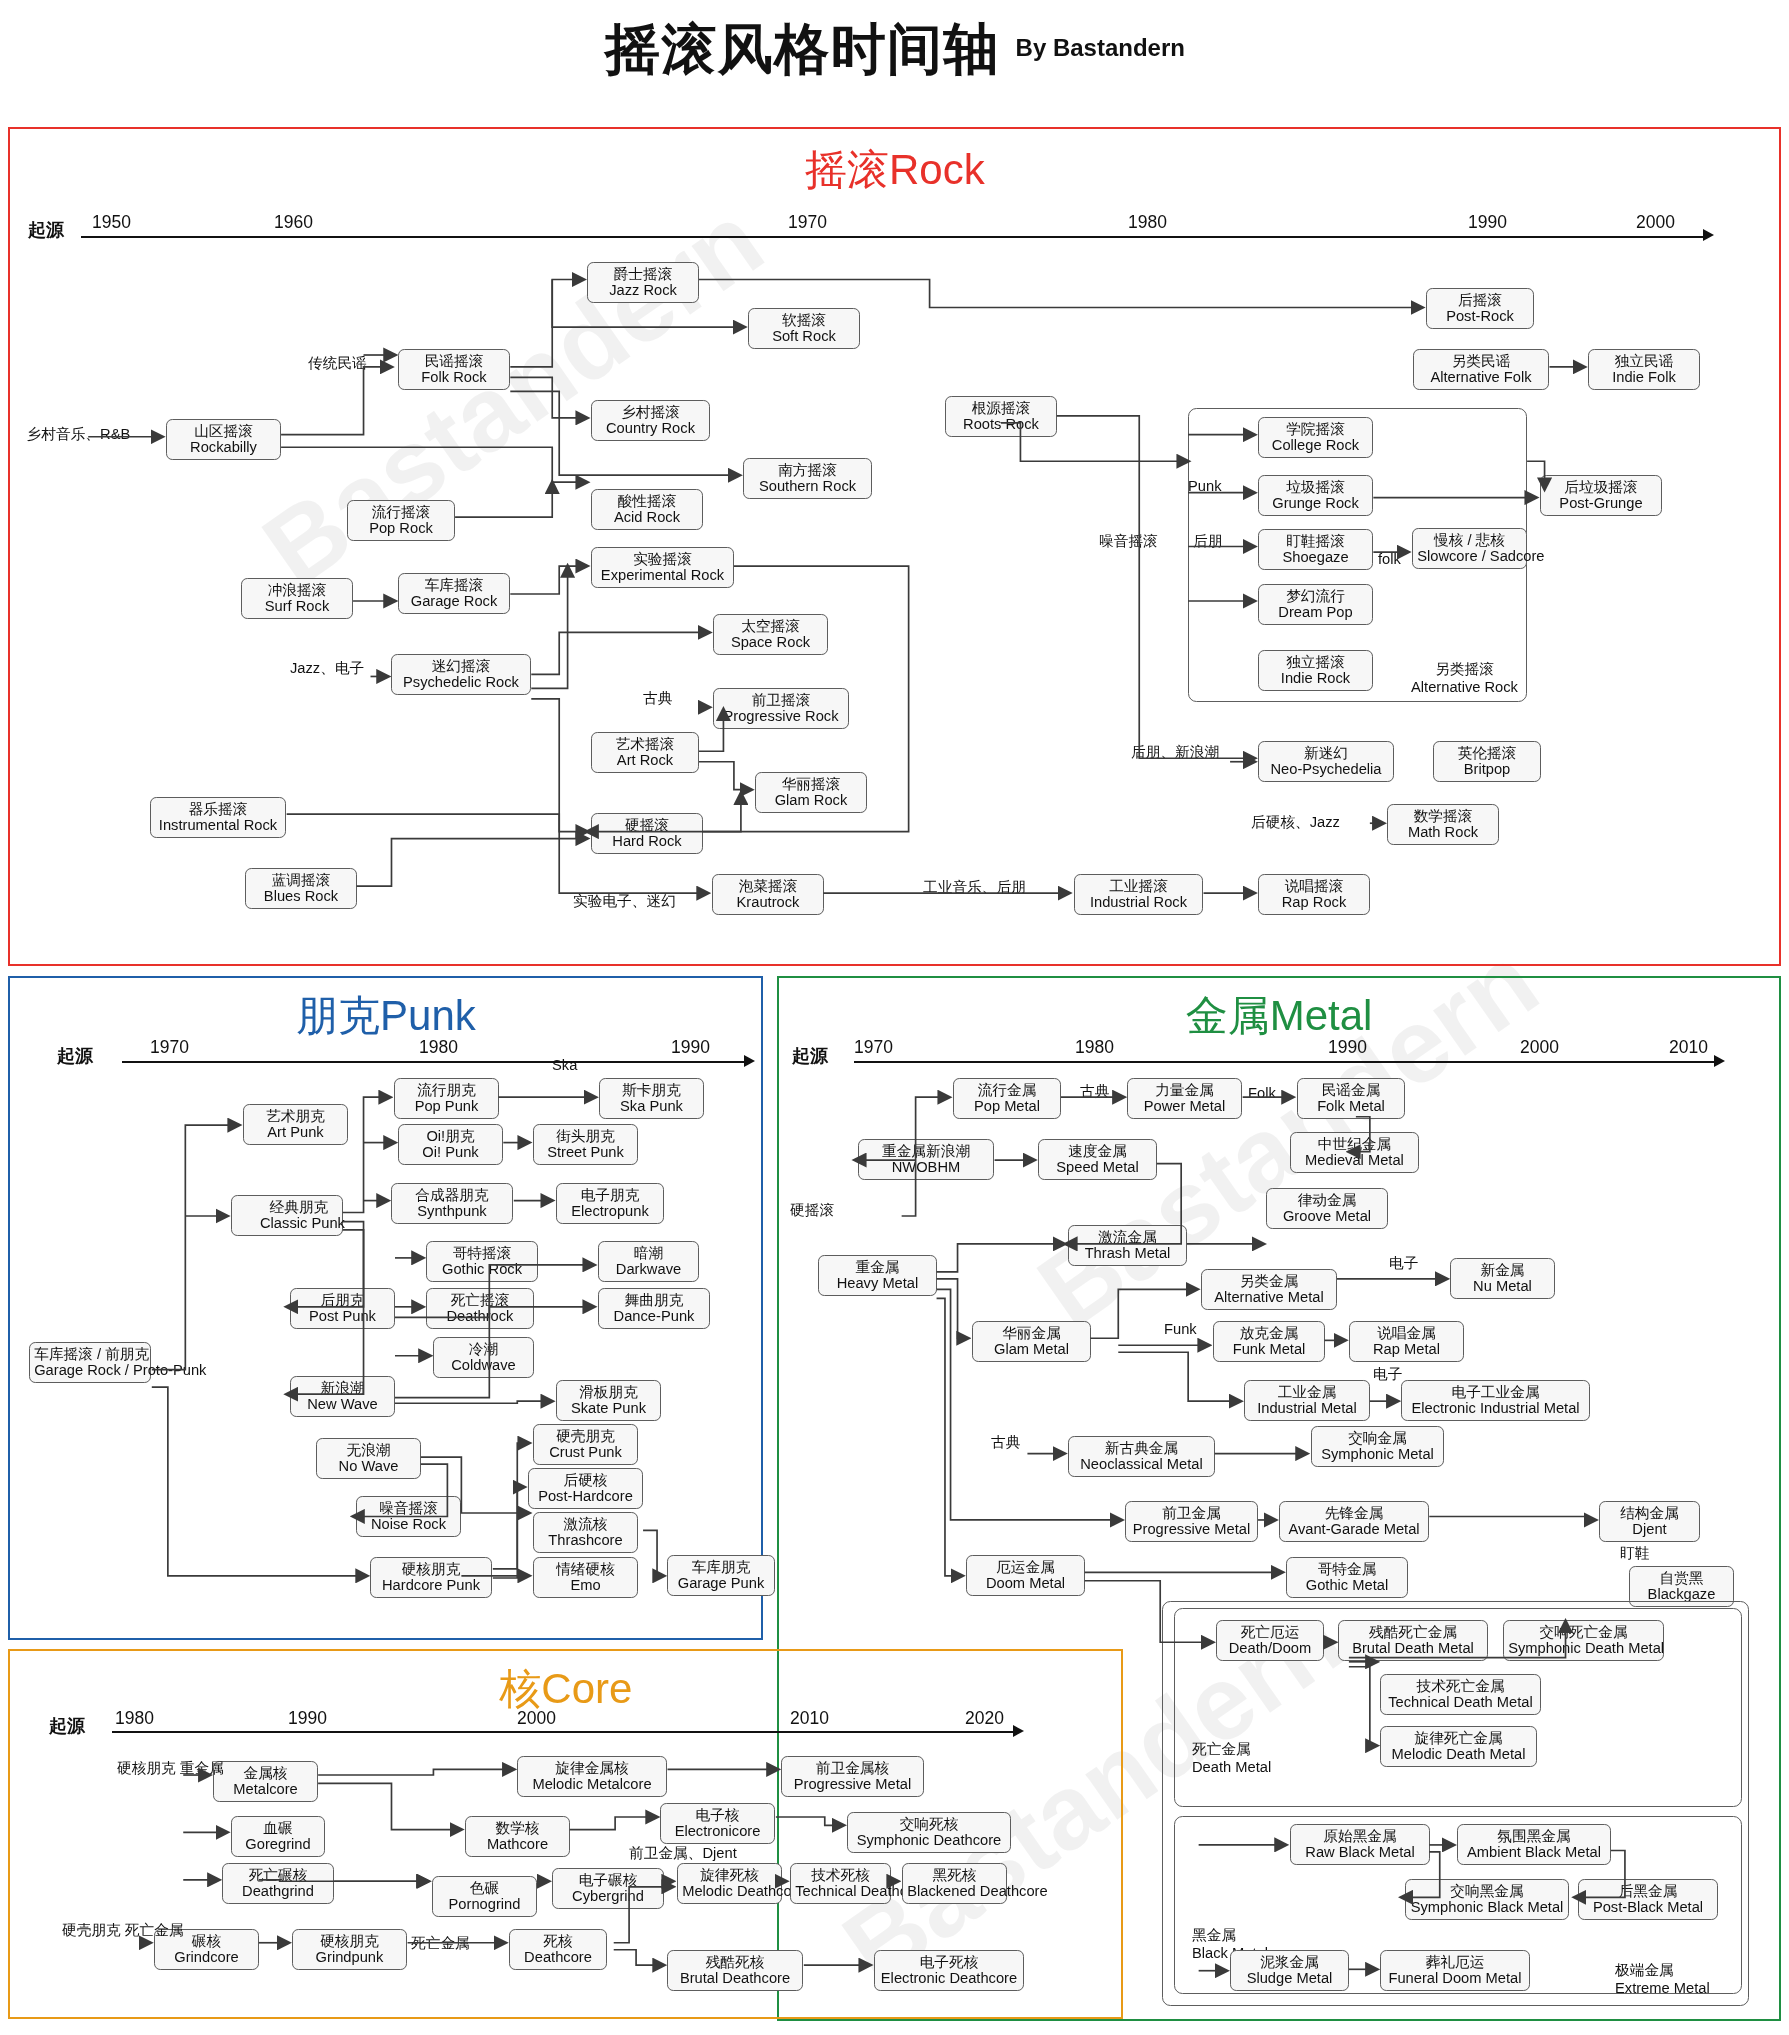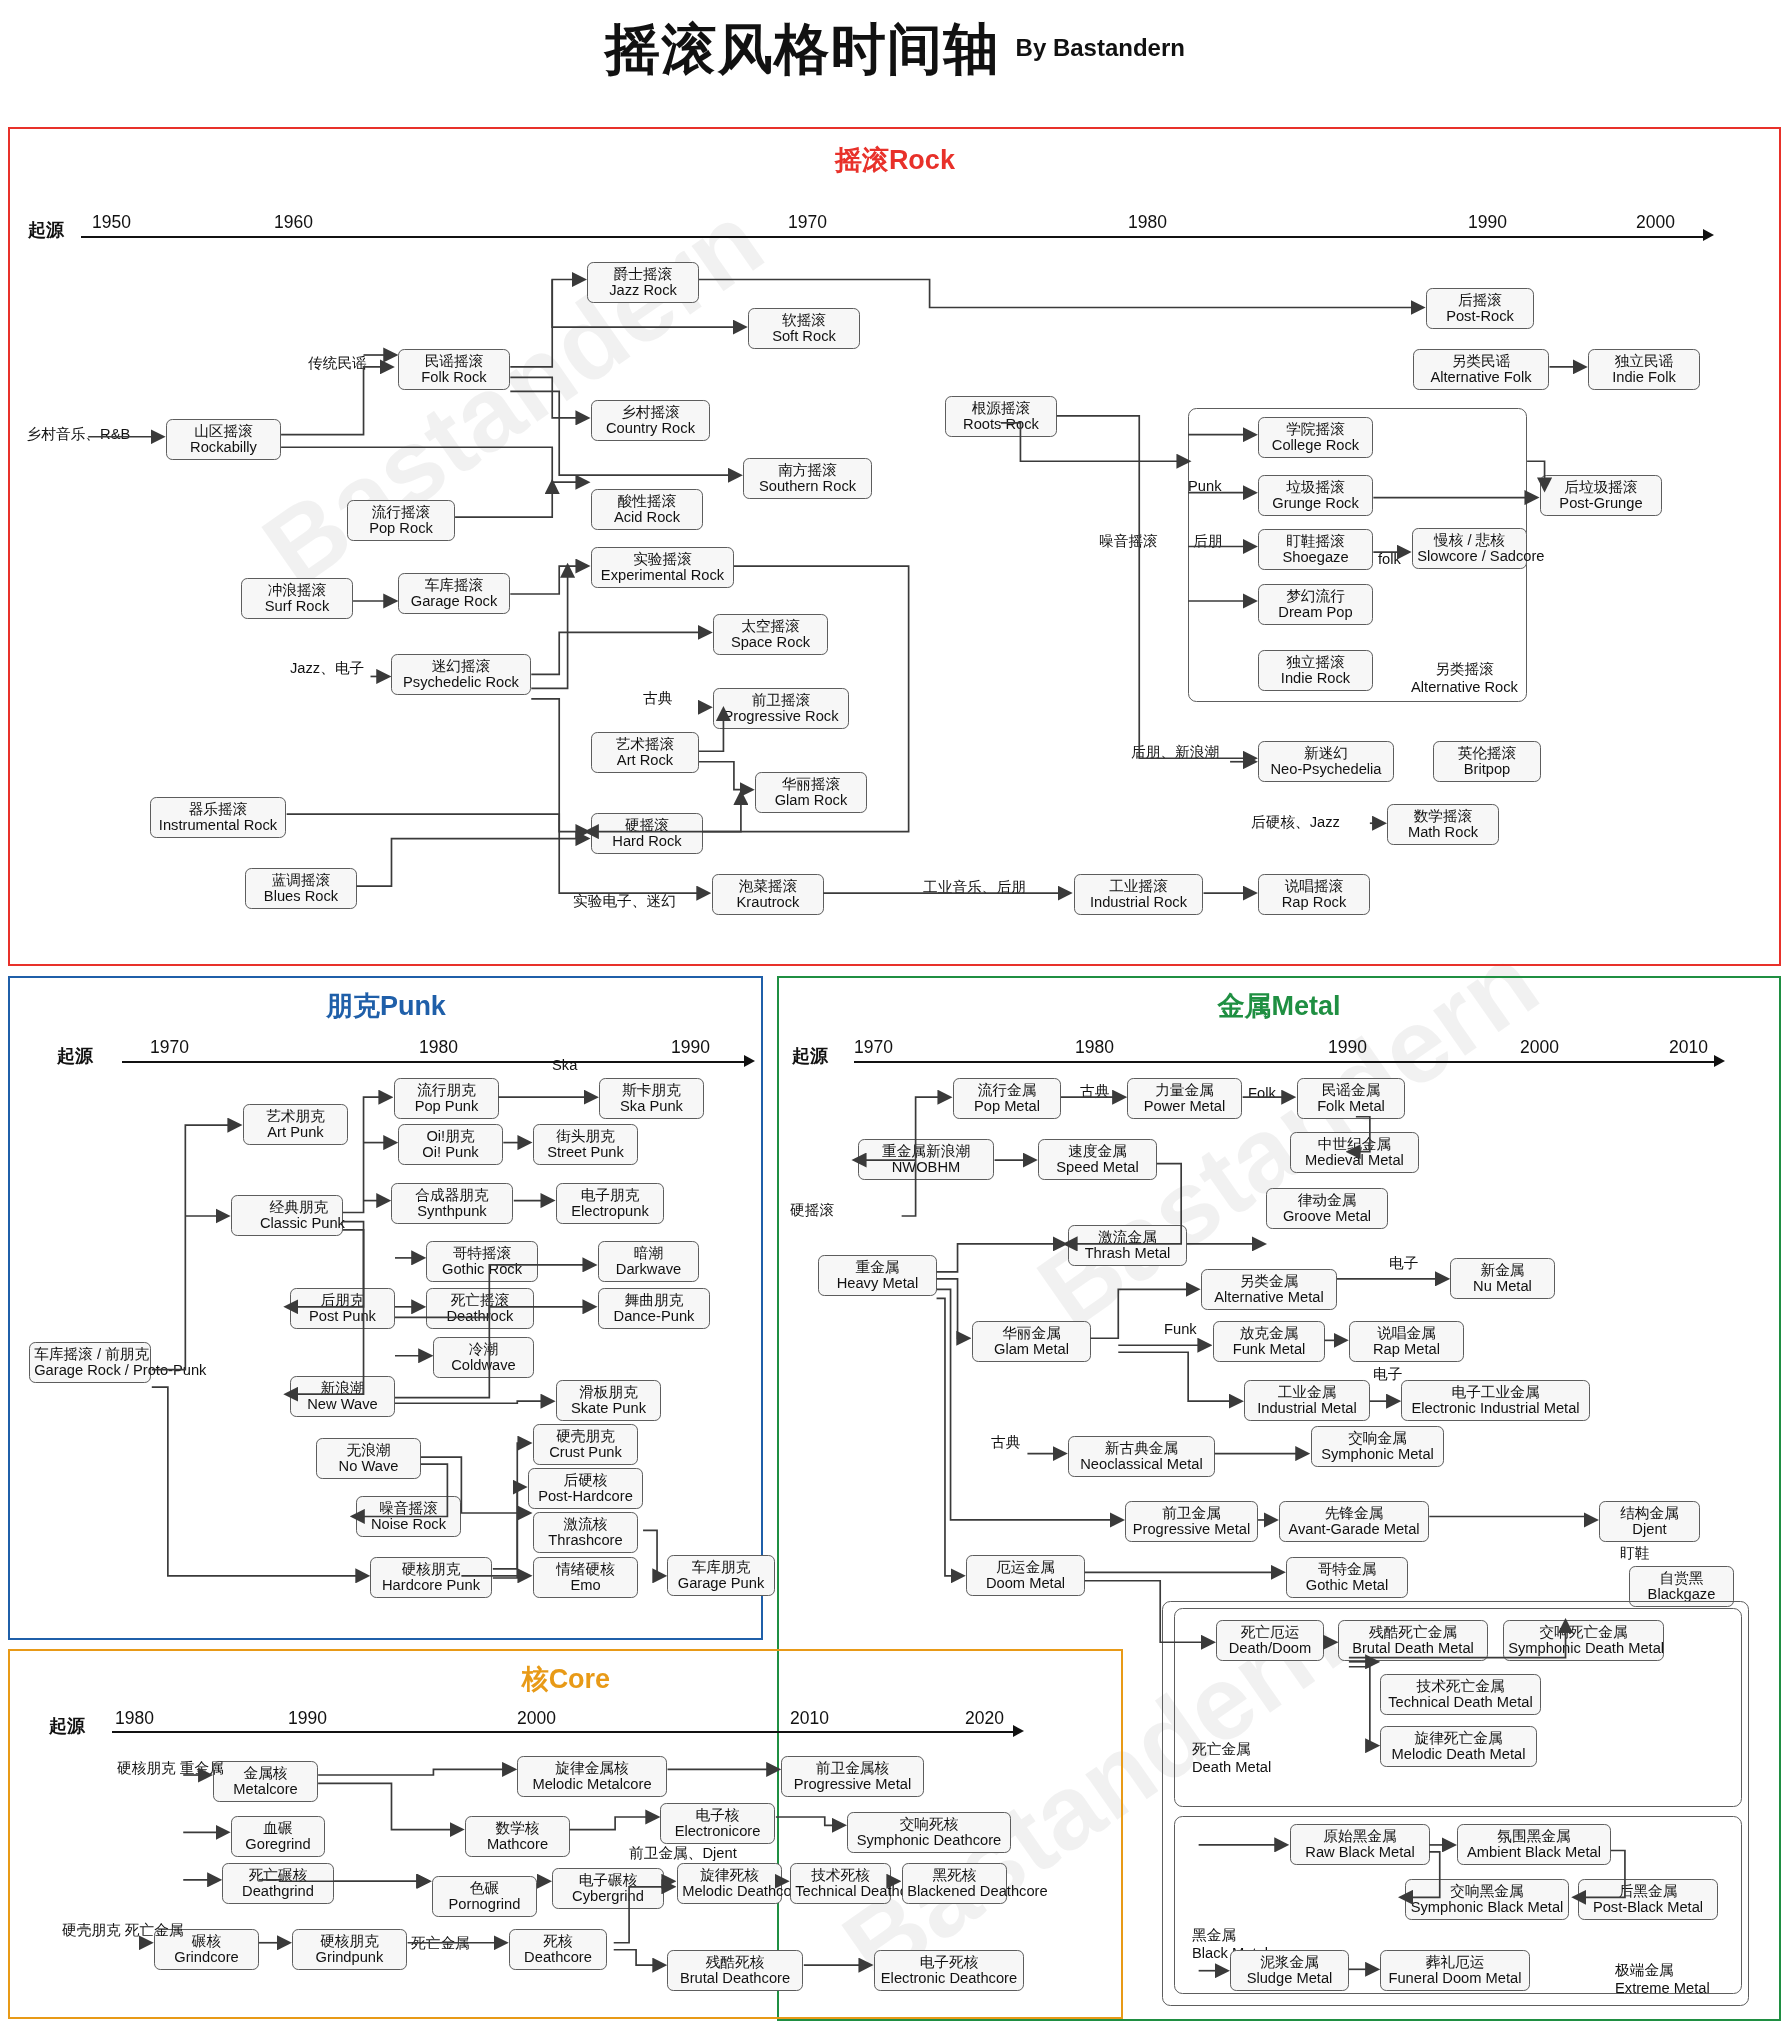--- a/index.html
+++ b/index.html
@@ -27,21 +27,21 @@
     vertical-align: middle; margin-left: 12.6px; padding-bottom: 4.2px;
   }
   
   .section {
     position: absolute;
     border: 2.1px solid #888;
     background: transparent;
   }
   .section-title {
     position: absolute; width:100%; text-align:center;
-    font-size: 27px; font-weight: bold;
+    font-size: 42px; font-weight: normal;
   }
   #sec-rock { left: 8.4px; top: 127px; width: 1773px; height: 839px; border-color:#e8312a; }
   #sec-punk { left: 8.4px; top: 976px; width: 755px; height: 664px; border-color:#1f5fa9; }
   #sec-metal{ left: 777px; top: 976px; width: 1004px; height: 1045px; border-color:#1f8f42; }
   #sec-core { left: 8.4px; top: 1649px; width: 1115px; height: 370px; border-color:#e89a17; }
 
   #sec-rock .section-title { color:#e8312a; top: 12.6px; }
   #sec-punk .section-title { color:#1f5fa9; top: 9.8px; }
   #sec-metal .section-title { color:#1f8f42; top: 9.8px; }
   #sec-core .section-title { color:#e89a17; top: 9.8px; }

